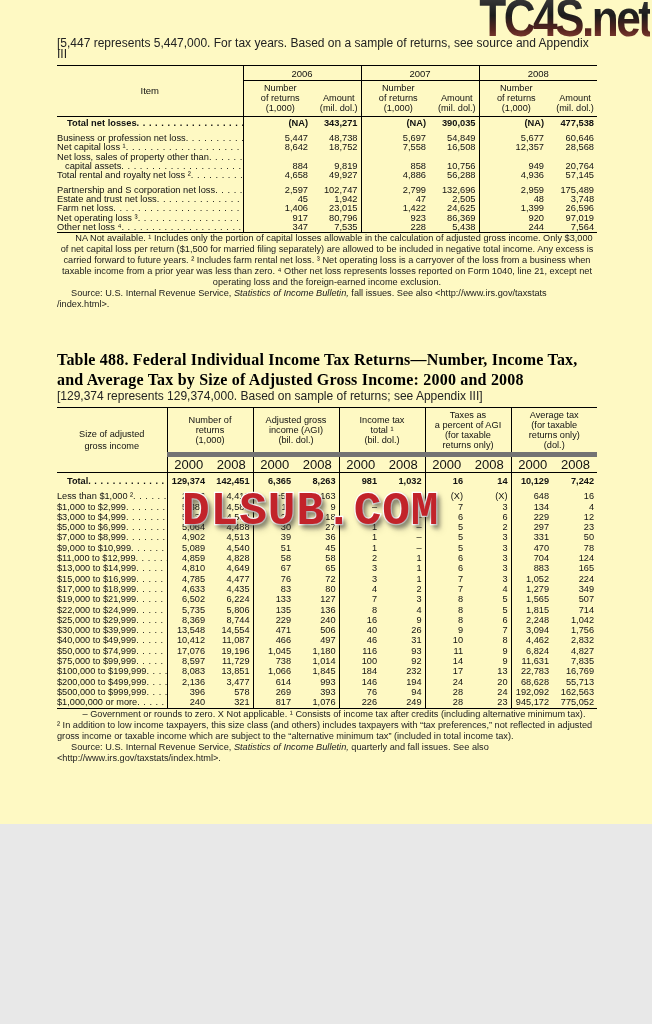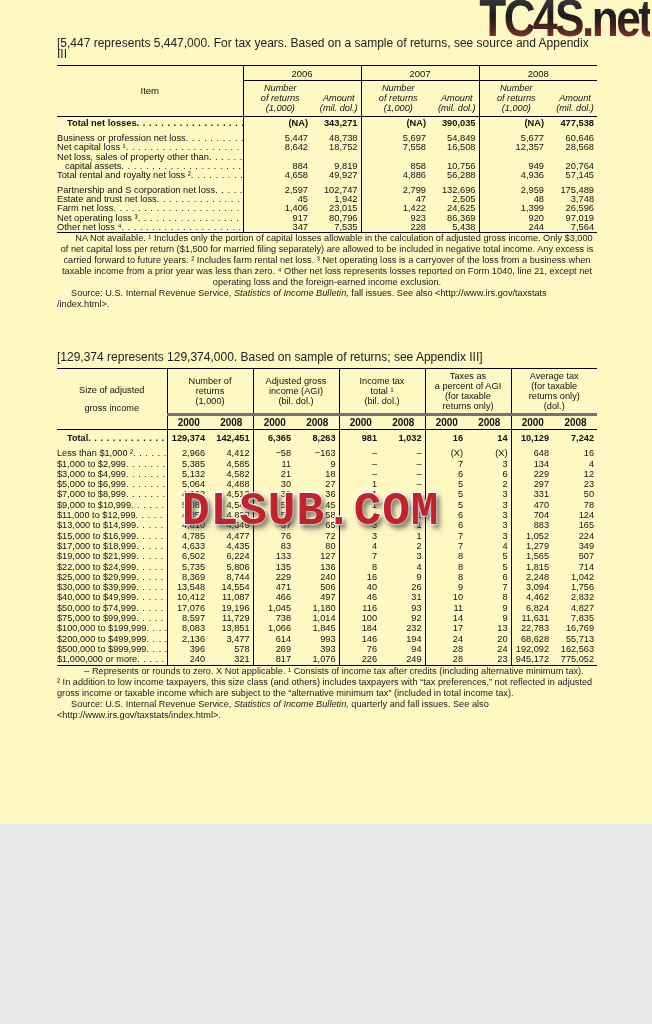--- a/index.html
+++ b/index.html
@@ -13,25 +13,25 @@
   .bracket{font-size:12px;line-height:11px;margin:2px 0 0 0;color:#222;}
   
   table{border-collapse:collapse;table-layout:fixed;width:540px;margin-top:5px;
         border-top:1.6px solid #000;border-bottom:1.3px solid #000;}
   th{font-weight:normal;text-align:center;padding:0;font-size:9.2px;color:#111;}
   td{padding:0;font-size:9.3px;color:#111;}
   thead{border-bottom:1.4px solid #000;}
   .vl{border-left:1px solid #000;}
   .pre{white-space:pre-line;}
   .yr{border-bottom:1px solid #000;height:14px;vertical-align:middle;font-size:9.5px;}
-  .sub{vertical-align:bottom;line-height:10.2px;padding:2px 0 2px 4px;font-style:italic;}
+  .sub{vertical-align:bottom;line-height:10.2px;padding:2px 0 2px 4px;}
   .item-h{vertical-align:middle;font-size:9.5px;}
-  .gh{border-bottom:3px solid #737373;vertical-align:middle;line-height:10px;padding:2px 0;}
-  .yt{height:13px;vertical-align:middle;font-size:10px;font-weight:bold;}
-  .slabel{vertical-align:middle;line-height:18px;text-align:center;}
+  .gh{border-bottom:5px solid #737373;vertical-align:middle;line-height:10px;padding:2px 0;}
+  .yt{height:13px;vertical-align:middle;font-size:13px;}
+  .slabel{vertical-align:middle;line-height:12px;text-align:center;}
   #t487 tbody td{line-height:9.3px;}
   #t488 tbody td{line-height:10.3px;font-size:9.2px;}
   .num{text-align:right;padding-right:5px;}
   .amt{text-align:right;padding-right:3px;}
   .lbl{overflow:hidden;}
   .lw{display:flex;align-items:flex-end;}
   .lt{white-space:nowrap;}
   .ind{padding-left:10px;}
   .ind2{padding-left:8px;}
   .dots{flex:1;white-space:nowrap;overflow:hidden;color:#111;}
@@ -271,20 +271,22 @@
           </tr>
         </tbody>
     </table>
 
     <p class="fn indent top">NA Not available. ¹ Includes only the portion of capital losses allowable in the calculation of adjusted gross income. Only $3,000 of net capital loss per return ($1,500 for married filing separately) are allowed to be included in negative total income. Any excess is carried forward to future years. ² Includes farm rental net loss. ³ Net operating loss is a carryover of the loss from a business when taxable income from a prior year was less than zero. ⁴ Other net loss represents losses reported on Form 1040, line 21, except net operating loss and the foreign-earned income exclusion.</p>
     <p class="fn indent"><span>Source: U.S. Internal Revenue Service, </span><i>Statistics of Income Bulletin,</i><span class="pre-in"> fall issues. See also &lt;http://www.irs.gov/taxstats
 /index.html&gt;.</span></p>
   </div>
 
   <div class="t488blk">
+    <h1 class="ttl">Table 488. Federal Individual Income Tax Returns—Number, Income Tax,
+and Average Tax by Size of Adjusted Gross Income: 2000 and 2008</h1>
     <p class="bracket">[129,374 represents 129,374,000. Based on sample of returns; see Appendix III]</p>
 
     <table id="t488">
       <colgroup>
         <col class="d0">
           <col class="dn">
           <col class="da">
           <col class="dn">
           <col class="da">
           <col class="dn">
@@ -722,21 +724,21 @@
             <td class="num vl">226</td>
             <td class="amt">249</td>
             <td class="num vl">28</td>
             <td class="amt">23</td>
             <td class="num vl">945,172</td>
             <td class="amt">775,052</td>
           </tr>
         </tbody>
     </table>
 
-    <p class="fn indent top">– Represents or rounds to zero. X Not applicable. ¹ Consists of income tax after credits (including alternative minimum tax).</p>
+    <p class="fn indent top">– Government or rounds to zero. X Not applicable. ¹ Consists of income tax after credits (including alternative minimum tax).</p>
     <p class="fn">² In addition to low income taxpayers, this size class (and others) includes taxpayers with “tax preferences,” not reflected in adjusted gross income or taxable income which are subject to the “alternative minimum tax” (included in total income tax).</p>
     <p class="fn indent"><span>Source: U.S. Internal Revenue Service, </span><i>Statistics of Income Bulletin,</i><span class="pre-in"> quarterly and fall issues. See also
 &lt;http://www.irs.gov/taxstats/index.html&gt;.</span></p>
   </div>
 
   <div class="wm wm-outline wm-dlsub">DLSUB.COM</div>
 
   <div class="footer-left">
     <span class="pgnum">320</span><span>Federal Government Finances and Employment</span>
   </div>

